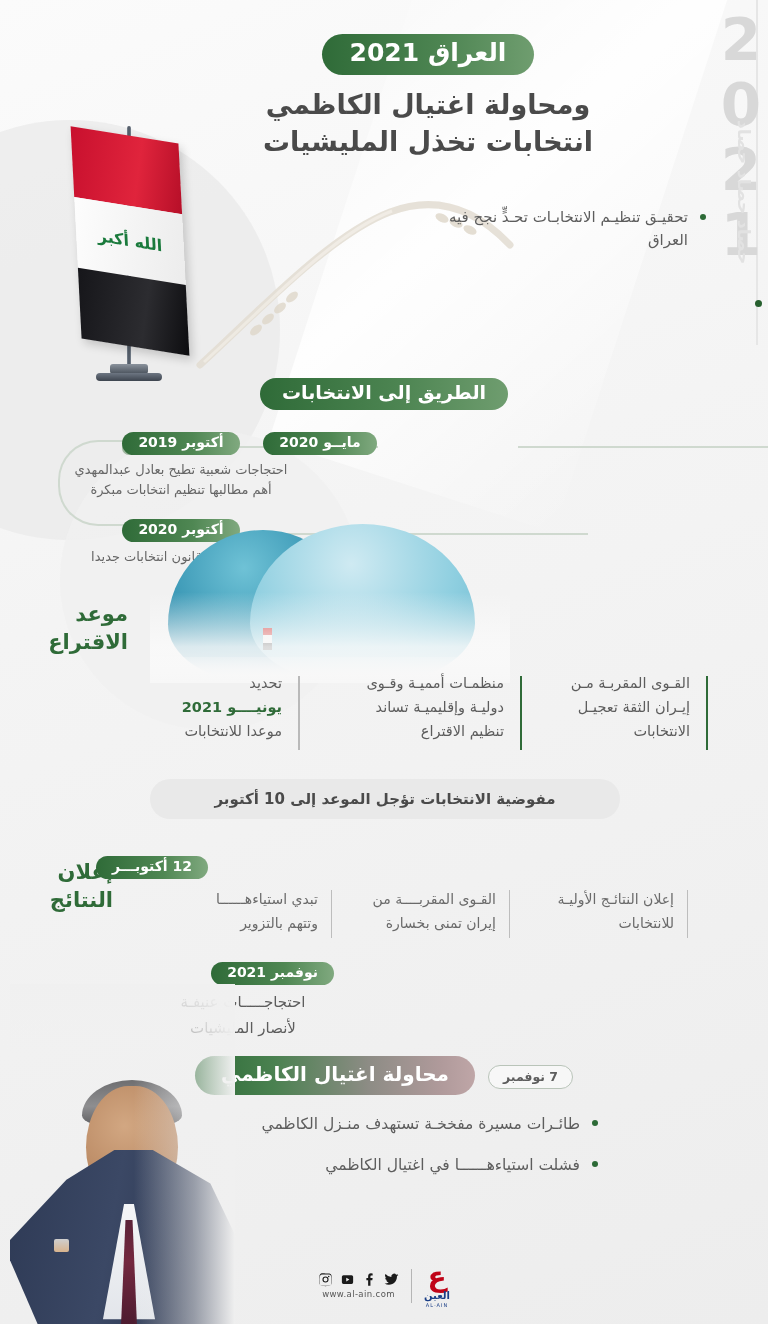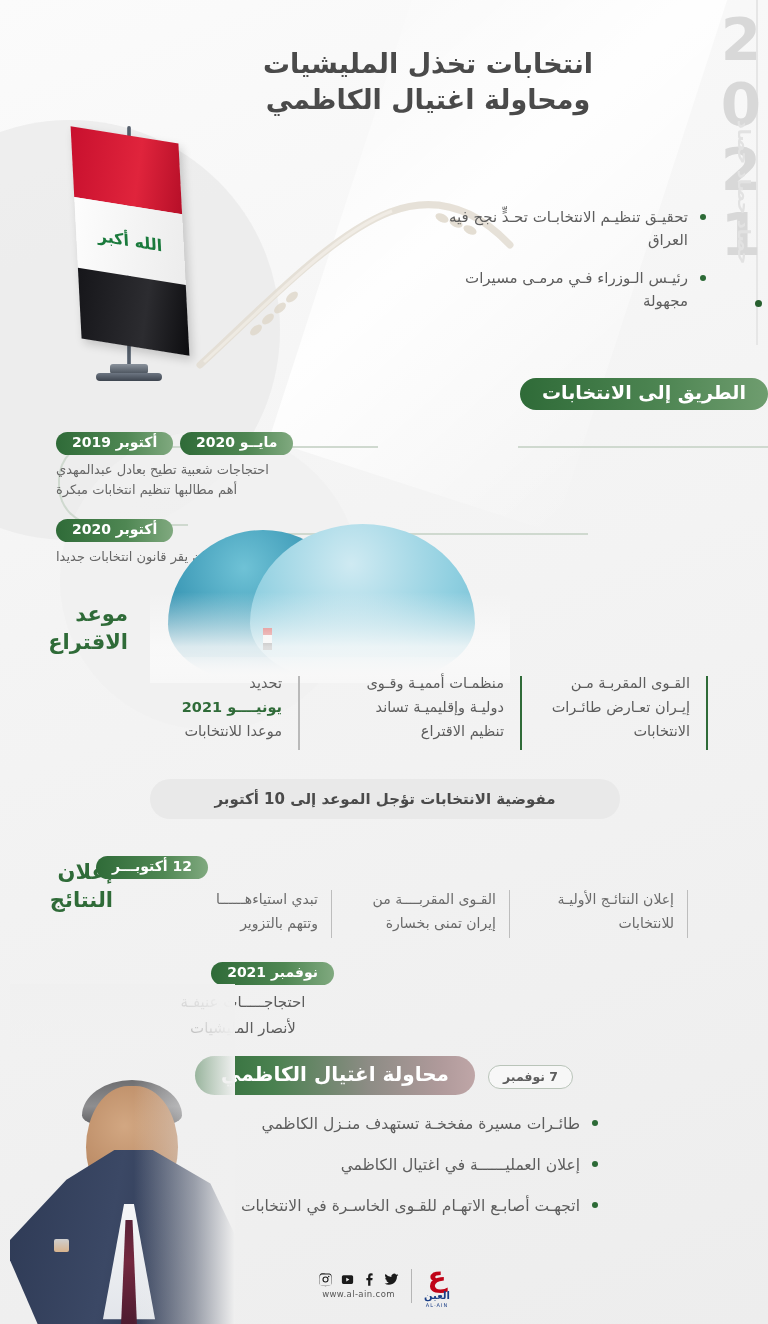--- a/index.html
+++ b/index.html
@@ -63,28 +63,28 @@
   .branch{position:absolute;left:190px;top:190px;width:330px;height:190px;opacity:.85;}
 
   
   .hdr-bullets{position:absolute;right:62px;top:206px;width:290px;text-align:right;}
   .bl{position:relative;margin-bottom:14px;padding-right:18px;
       font-size:15px;line-height:1.55;color:#5d5d5d;}
   .bl::before{content:"";position:absolute;right:0;top:8px;width:6px;height:6px;
       border-radius:50%;background:#2c6a36;}
 
   
-  .sec-road{position:absolute;top:378px;right:0;left:0;}
+  .sec-road{position:absolute;top:378px;right:0;left:0;text-align:center;}
   .sec-road .pill{font-size:19px;}
 
   
   .tl-line{position:absolute;height:2px;background:#cfd9cf;}
   .tl-node{position:absolute;width:10px;height:10px;border-radius:50%;
       background:#fff;border:2px solid #9fb79f;}
-  .tl-item{position:absolute;text-align:left;}
+  .tl-item{position:absolute;text-align:center;}
   .tl-head{margin-bottom:5px;}
   .tl-body{font-size:13px;line-height:1.6;color:#666;}
 
   .loop{position:absolute;left:58px;top:440px;width:72px;height:82px;
       border:2px solid #cfd9cf;border-right:none;border-radius:40px 0 0 40px;}
 
   
   .monument{position:absolute;left:150px;top:518px;width:360px;height:165px;overflow:hidden;}
   .dome{position:absolute;border-radius:50% 50% 46% 46% / 62% 62% 38% 38%;}
   .dome-b{left:100px;top:6px;width:225px;height:160px;
@@ -189,23 +189,24 @@
   <div class="diag"></div>
 
   <div class="watermark">
     <div class="wm-line"></div>
     <div class="wm-year">2021</div>
     <div class="wm-rep">حصاد حصاد حصاد</div>
     <div class="wm-dot"></div>
   </div>
 
   <div class="title-wrap">
+    <div class="pill main-pill">العراق 2021</div>
     <div class="headline">
+      <div>ومحاولة اغتيال الكاظمي</div>
       <div>انتخابات تخذل المليشيات</div>
-      <div>ومحاولة اغتيال الكاظمي</div>
     </div>
   </div>
 
   <div class="flag-box">
     <div class="pole"></div>
     <div class="base2"></div>
     <div class="base"></div>
     <div class="flag">
       <div class="fs fs-r"></div>
       <div class="fs fs-w"></div>
@@ -223,21 +224,20 @@
       <ellipse cx="90" cy="118" rx="7" ry="4" transform="rotate(-40 90 118)"></ellipse>
       <ellipse cx="102" cy="107" rx="7" ry="4" transform="rotate(-40 102 107)"></ellipse>
       <ellipse cx="252" cy="28" rx="7" ry="4" transform="rotate(25 252 28)"></ellipse>
       <ellipse cx="266" cy="33" rx="7" ry="4" transform="rotate(25 266 33)"></ellipse>
       <ellipse cx="280" cy="40" rx="7" ry="4" transform="rotate(25 280 40)"></ellipse>
     </g>
   </svg>
 
   <div class="hdr-bullets">
     <div class="bl">تحقيـق تنظيـم الانتخابـات تحـدٍّ نجح فيه العراق</div>
-    <div class="bl">رئيـس الـوزراء فـي مرمـى مسيرات مجهولة</div>
   </div>
 
   <div class="sec-road">
     <span class="pill">الطريق إلى الانتخابات</span>
   </div>
 
   <div class="tl-line" style="top:446px;right:0;width:250px;"></div>
   <div class="tl-line" style="top:446px;left:128px;width:250px;"></div>
   <div class="tl-node" style="top:441px;left:122px;"></div>
   <div class="loop"></div>
@@ -278,21 +278,21 @@
   </div>
 
   <div class="vd-title">
     <div>موعد</div>
     <div>الاقتراع</div>
   </div>
 
   <div class="cols">
     <div class="col" style="width:150px;">
       <div>القـوى المقربـة مـن</div>
-      <div>إيـران تعـارض طائـرات</div>
+      <div>إيـران الثقة تعجيـل</div>
       <div>الانتخابات</div>
     </div>
     <div class="col" style="width:172px;padding-left:32px;">
       <div>منظمـات أمميـة وقـوى</div>
       <div>دوليـة وإقليميـة تساند</div>
       <div>تنظيم الاقتراع</div>
     </div>
     <div class="col nobar" style="width:130px;">
       <div>تحديد</div>
       <div class="em">يونيــــو 2021</div>
@@ -333,22 +333,21 @@
     <div>لأنصار المليشيات</div>
   </div>
 
   <div class="assass">
     <span class="date-chip">7 نوفمبر</span>
     <span class="assass-pill">محاولة اغتيال الكاظمي</span>
   </div>
 
   <div class="end-bullets">
     <div class="bl">طائـرات مسيرة مفخخـة تستهدف منـزل الكاظمي</div>
-    <div class="bl">إعلان العمليــــــة في اغتيال الكاظمي</div>
-    <div class="bl">اتجهـت أصابـع الاتهـام للقـوى الخاسـرة في الانتخابات</div>
+    <div class="bl">فشلت استياءهــــــا في اغتيال الكاظمي</div>
   </div>
 
   <div class="portrait">
     <div class="p-hair"></div>
     <div class="p-head"></div>
     <div class="p-neck"></div>
     <div class="p-suit"></div>
     <div class="p-shirt"></div>
     <div class="p-tie"></div>
     <div class="p-badge"></div>

